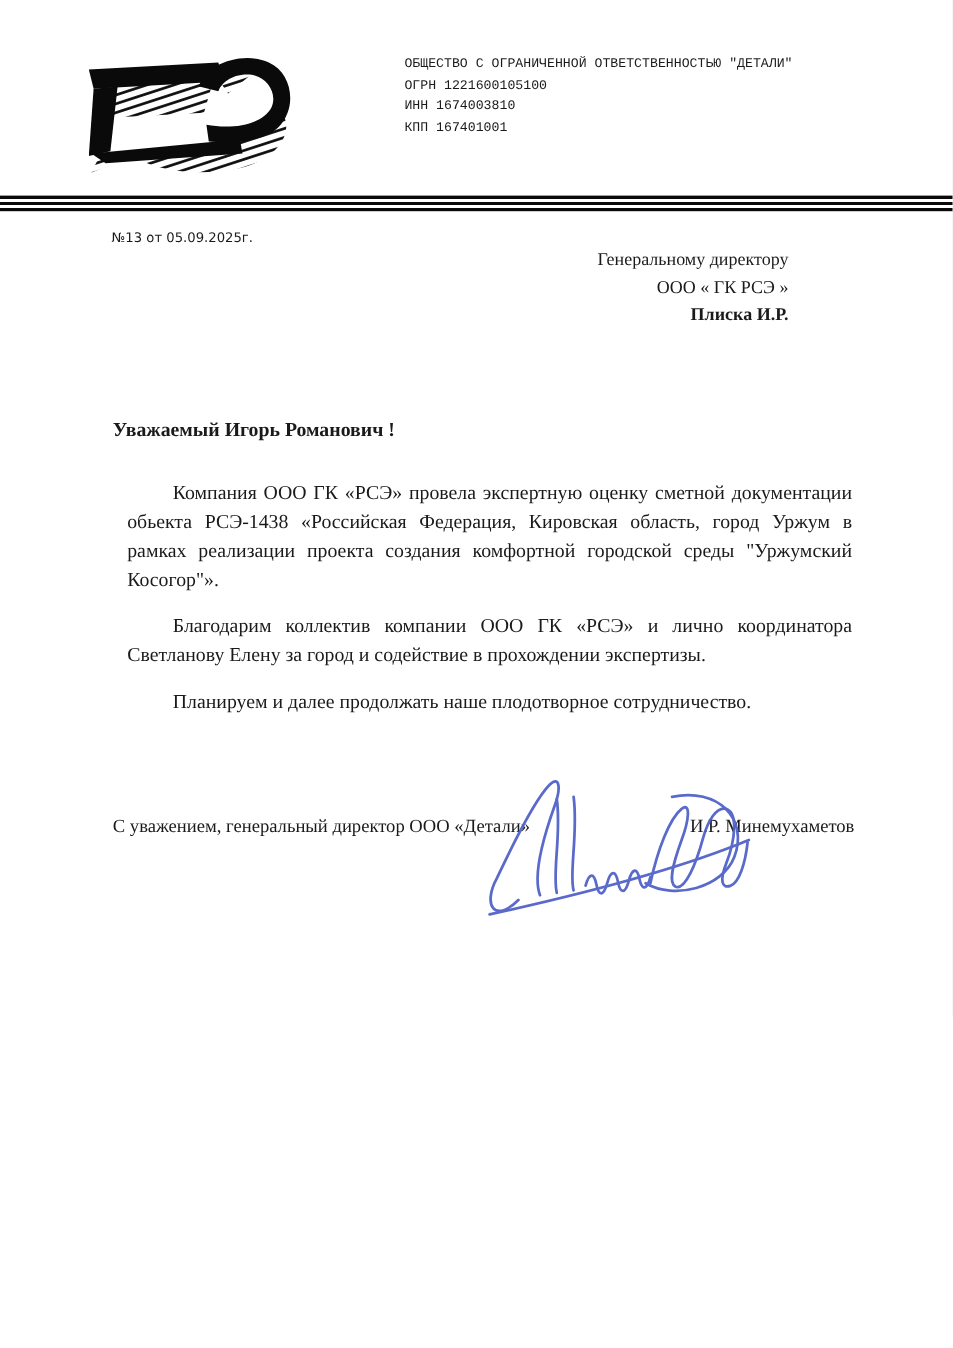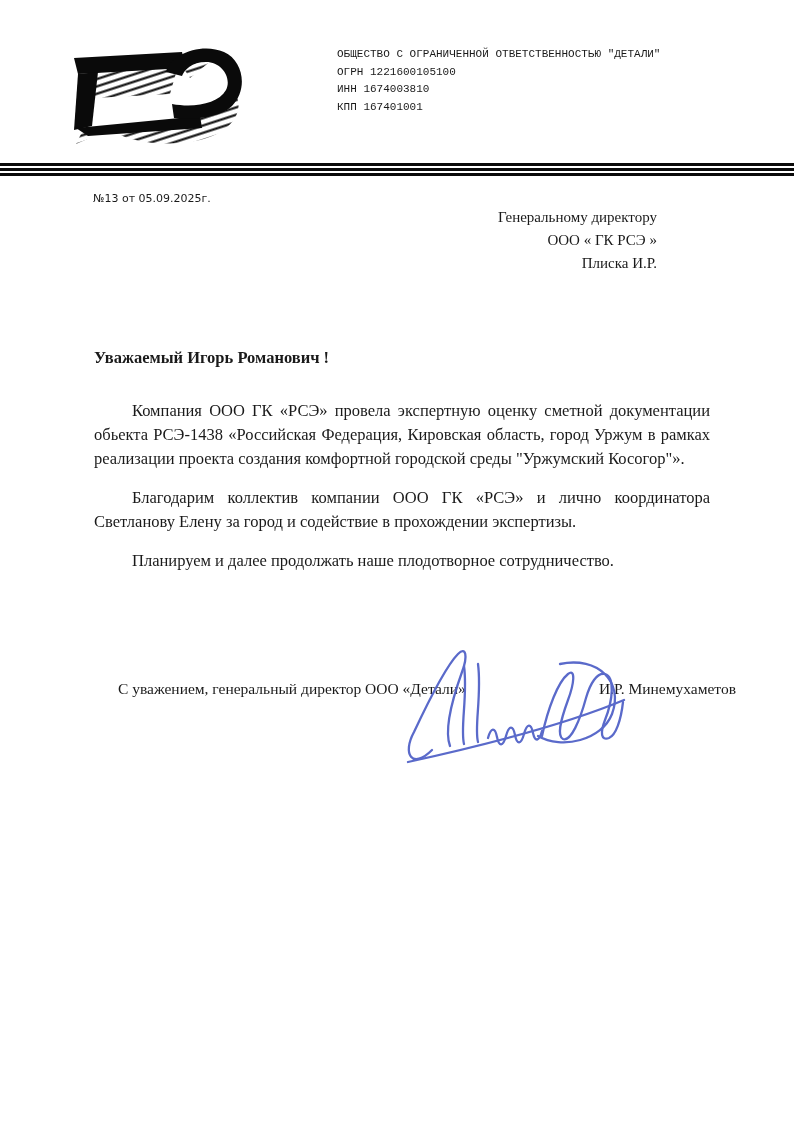--- a/index.html
+++ b/index.html
@@ -24,37 +24,37 @@
   }
   
   .ref{
     position:absolute;left:93px;top:192px;
     font-family:"DejaVu Sans",sans-serif;font-size:11px;color:#1a1a1a;
   }
   .recipient{
     position:absolute;right:137px;top:206px;text-align:right;
     font-family:"Liberation Serif",serif;font-size:15px;line-height:23px;
   }
-  .recipient .bold{font-weight:normal;text-align:right;}
+  .recipient .bold{font-weight:bold;text-align:right;}
   
   .salutation{
     position:absolute;left:94px;top:348px;width:616px;text-align:left;
     font-family:"Liberation Serif",serif;font-size:16.5px;font-weight:bold;
   }
   .body-text{
     position:absolute;left:94px;top:399px;width:616px;
     font-family:"Liberation Serif",serif;font-size:16.5px;line-height:24px;
     text-align:justify;
   }
-  .body-text p{margin:0 0 15px 0;text-indent:38px;}
+  .body-text p{margin:0 0 15px 12px;text-indent:38px;}
   
   .signoff{
     position:absolute;left:94px;top:680px;width:618px;
     display:flex;justify-content:space-between;align-items:flex-start;
-    font-family:"Liberation Serif",serif;font-size:15.5px;margin-left:24px;
+    font-family:"Liberation Serif",serif;font-size:15.5px;
   }
   .signature{position:absolute;left:402px;top:638px;width:225px;height:140px;z-index:3;}
 </style>
 </head>
 <body>
 
 <div class="page">
 
   <svg class="logo" viewBox="0 0 175 98" xmlns="http://www.w3.org/2000/svg" aria-hidden="true">
     <defs>

